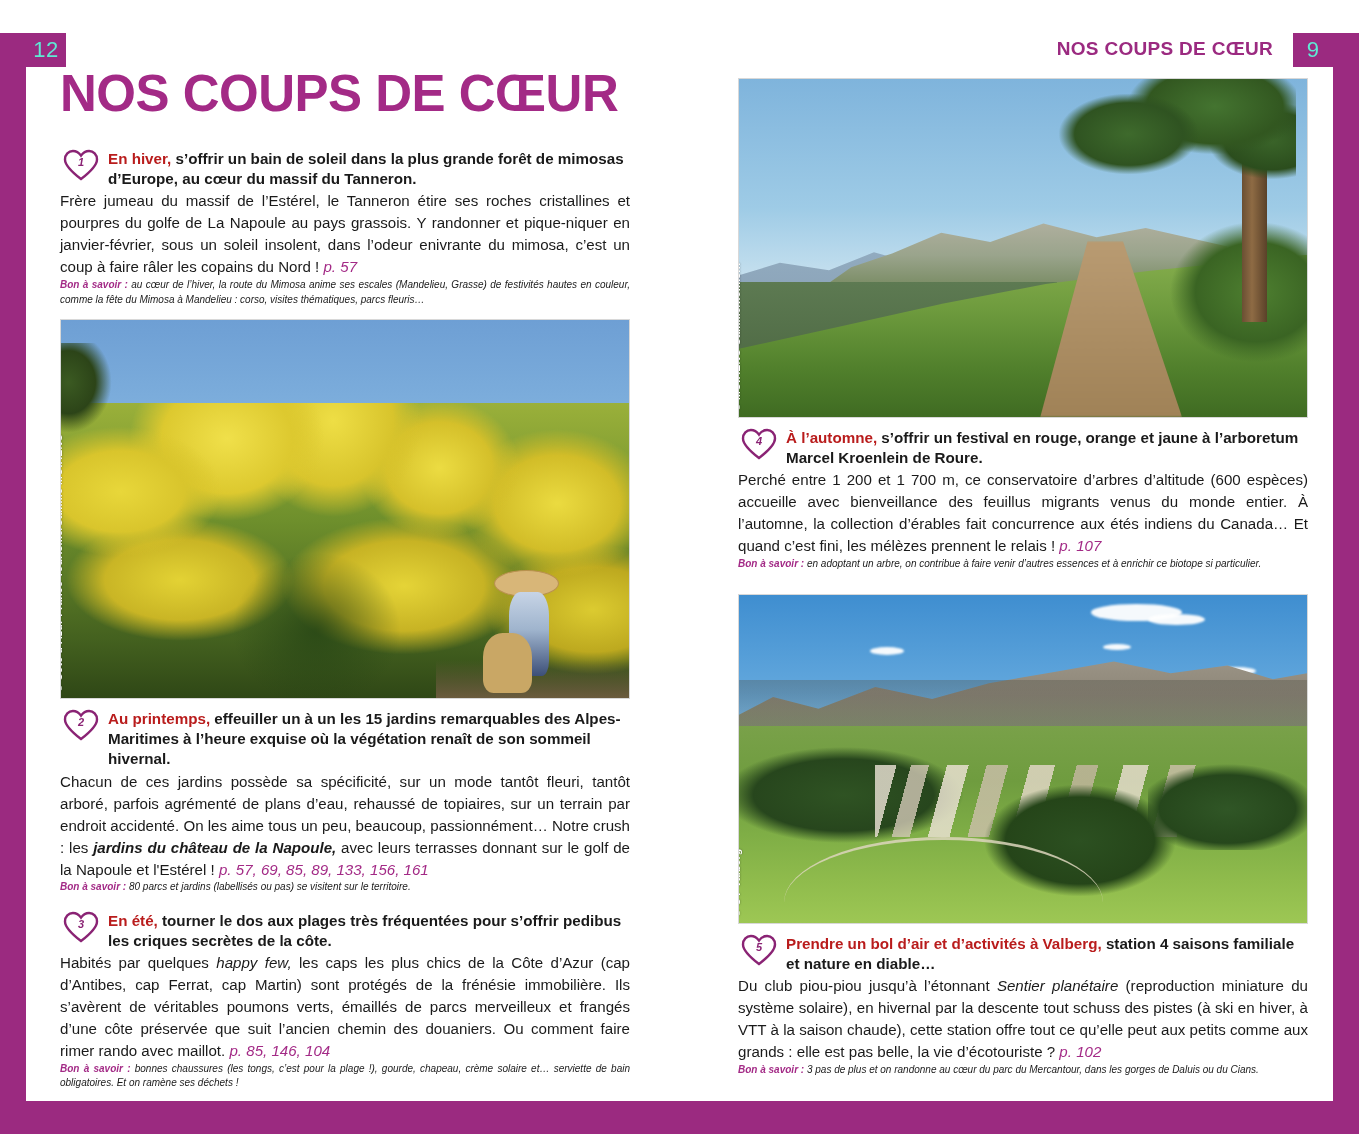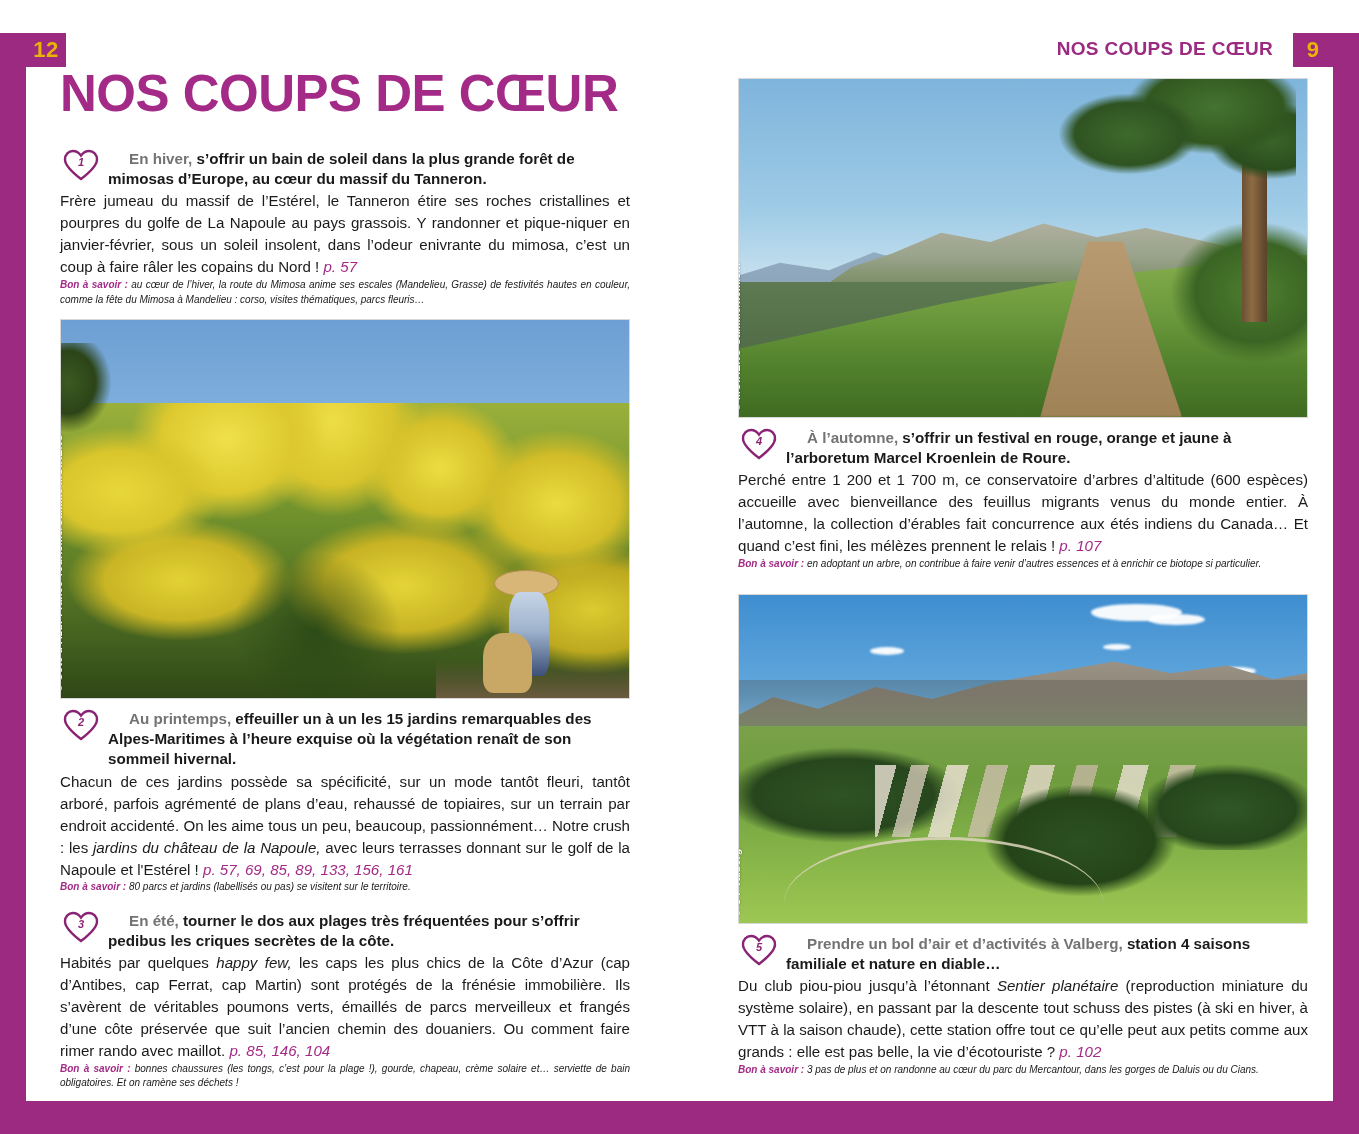--- a/index.html
+++ b/index.html
@@ -29,23 +29,23 @@
   .frame-bottom {
     position: absolute; left: 0; bottom: 0;
     width: 1359px; height: 33px;
     background: #9B2A80;
   }
 
   
   .folio {
     position: absolute;
     background: #9B2A80;
-    color: #eab308;
+    color: #5eead4;
     font-size: 22px;
-    font-weight: bold;
+    font-weight: normal;
     letter-spacing: 0.4px;
     display: flex;
     align-items: center;
     justify-content: center;
   }
   .folio-left  { left: 26px;  top: 33px; width: 40px; height: 34px; }
   .folio-right { right: 26px; top: 33px; width: 40px; height: 34px; }
 
   
   .running-head {
@@ -85,21 +85,21 @@
   .entry { position: relative; margin-bottom: 9px; }
   .entry-head {
     position: relative;
     padding-left: 48px;
     font-size: 15.2px;
     font-weight: bold;
     line-height: 1.33;
     color: #1a1a1a;
     margin-bottom: 1px;
   }
-  .entry-head .lead { color: #737373; margin-left: 21px; }
+  .entry-head .lead { color: #b91c1c; }
 
   .heart {
     position: absolute;
     left: 2px; top: -1px;
     width: 38px; height: 34px;
   }
   .heart svg { display: block; width: 38px; height: 34px; }
   .heart-num {
     position: absolute;
     left: 0; top: 7px;
@@ -117,21 +117,21 @@
     color: #1a1a1a;
     text-align: justify;
     text-justify: inter-word;
   }
   .body-text .pageref {
     color: #A32A86;
     font-style: italic;
     margin-top: 17px;
   }
   .body-text .ital { font-style: italic; }
-  .body-text .bold-ital { font-style: italic; font-weight: normal; }
+  .body-text .bold-ital { font-style: italic; font-weight: bold; }
 
   .note {
     font-size: 10px;
     line-height: 1.44;
     font-style: italic;
     color: #1a1a1a;
     text-align: justify;
   }
   .note .note-label {
     font-weight: bold;
@@ -496,21 +496,21 @@
       <div class="entry-head">
         <span class="heart">
           <svg viewBox="0 0 38 34" aria-hidden="true">
             <path d="M19 31 C8 22.5 3 17 3 11.4 C3 6.5 6.6 3 10.9 3 C13.9 3 16.9 4.6 19 7.6 C21.1 4.6 24.1 3 27.1 3 C31.4 3 35 6.5 35 11.4 C35 17 30 22.5 19 31 Z" fill="none" stroke="#8A2374" stroke-width="2.4"></path>
           </svg>
           <span class="heart-num">5</span>
         </span>
         <span class="lead">Prendre un bol d’air et d’activités à Valberg,</span><span> station 4 saisons familiale et nature en diable…</span>
       </div>
       <div class="body-text">
-        <span>Du club piou-piou jusqu’à l’étonnant </span><span class="ital">Sentier planétaire</span><span> (reproduction miniature du système solaire), en passant par la descente tout schuss des pistes (à ski en hiver, à VTT à la saison chaude), cette station offre tout ce qu’elle peut aux petits comme aux grands : elle est pas belle, la vie d’écotouriste ?</span>
+        <span>Du club piou-piou jusqu’à l’étonnant </span><span class="ital">Sentier planétaire</span><span> (reproduction miniature du système solaire), en hivernal par la descente tout schuss des pistes (à ski en hiver, à VTT à la saison chaude), cette station offre tout ce qu’elle peut aux petits comme aux grands : elle est pas belle, la vie d’écotouriste ?</span>
         <span class="pageref">p. 102</span>
       </div>
       <div class="note">
         <span class="note-label">Bon à savoir :</span><span> 3 pas de plus et on randonne au cœur du parc du Mercantour, dans les gorges de Daluis ou du Cians.</span>
       </div>
     </div>
 
   </div>
 </div>
 

